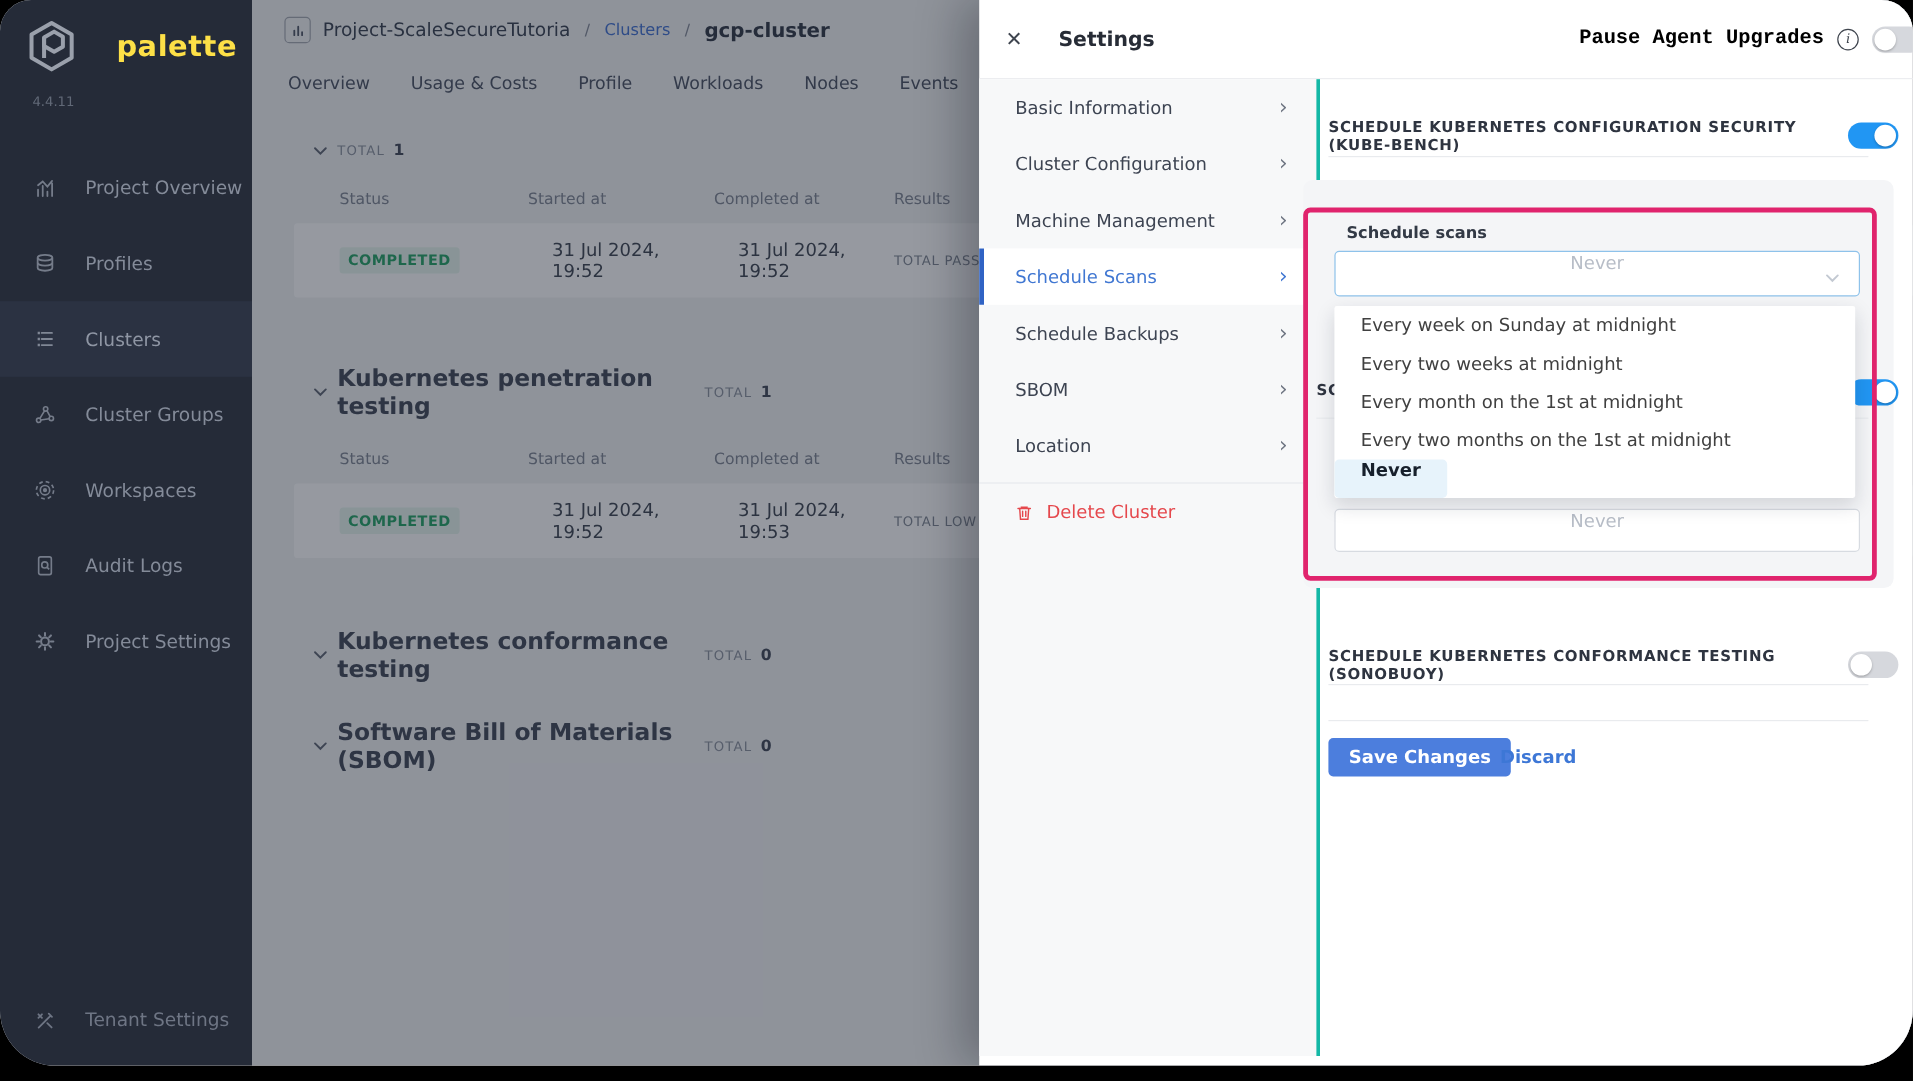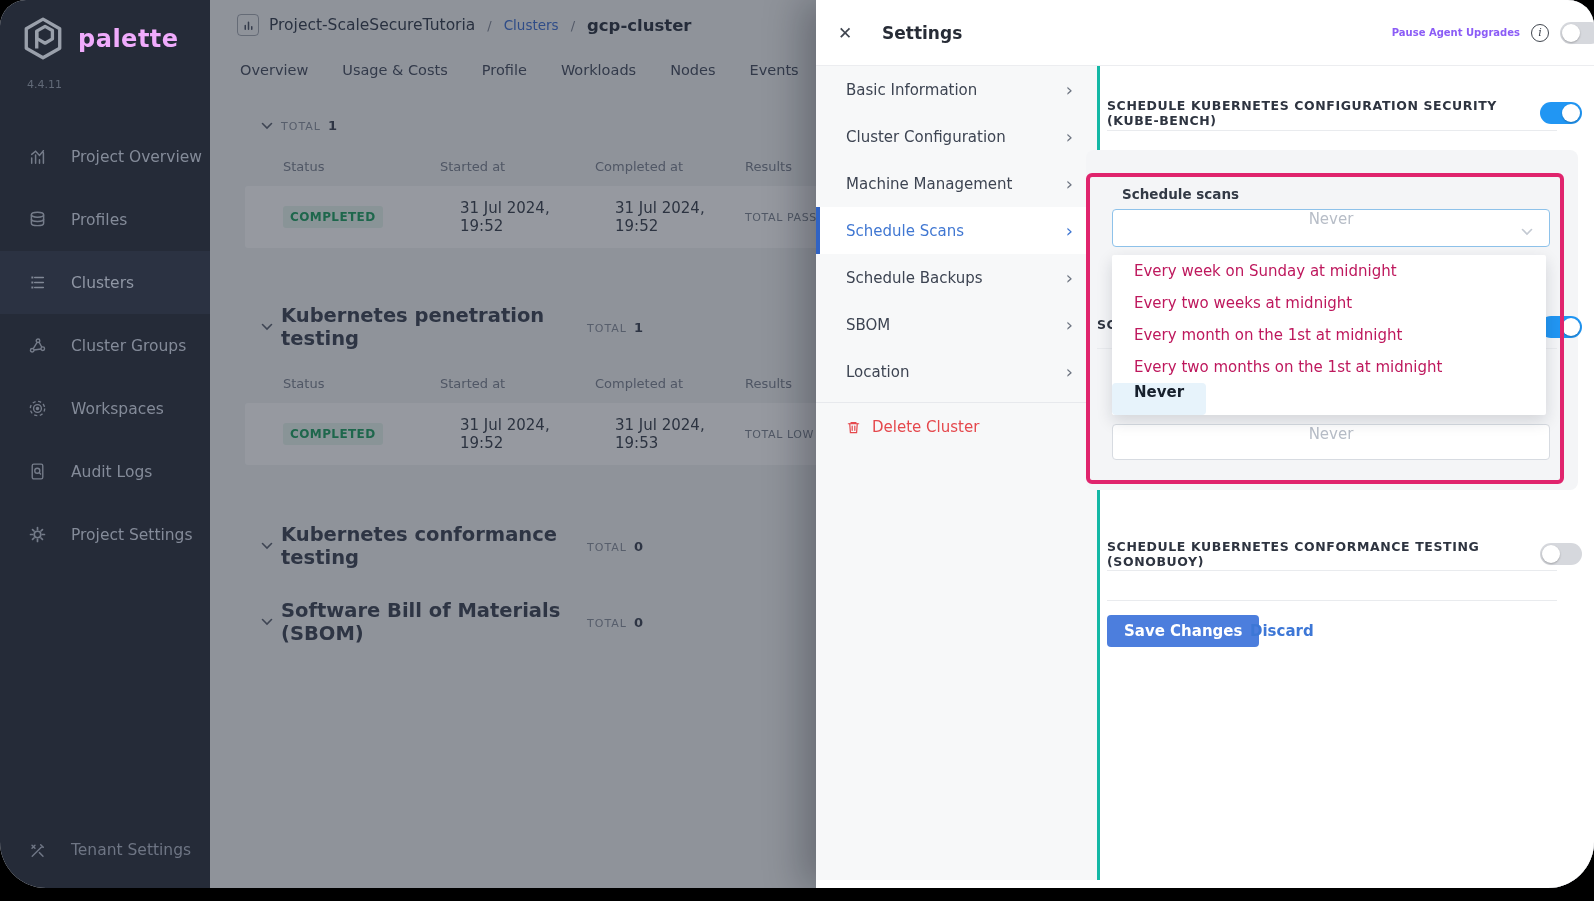--- a/index.html
+++ b/index.html
@@ -3,21 +3,21 @@
 <meta charset="utf-8">
 <style>
   * { margin:0; padding:0; box-sizing:border-box; }
   html,body { width:1594px; height:901px; background:#000; font-family:"DejaVu Sans","Liberation Sans",sans-serif; overflow:hidden; }
   .window { position:absolute; left:0; top:0; width:1594px; height:888px; border-radius:26px 26px 46px 46px; overflow:hidden; background:#eef0f3; }
 
   
   .sidebar { position:absolute; left:0; top:0; bottom:0; width:210px; background:#252b38; z-index:2; }
   .logo-row { display:flex; align-items:center; gap:12px; padding:16px 0 0 20px; }
   .logo-mark { color:#9aa0ab; }
-  .brand { font-size:24px; color:#f0abfc; font-weight:600; letter-spacing:.5px; }
+  .brand { font-size:24px; color:#fde047; font-weight:600; letter-spacing:.5px;margin-left:19px; }
   .version { color:#616977; font-size:11px; padding:16px 0 0 27px; }
   .menu { margin-top:34px; }
   .m-item { height:63px; display:flex; align-items:center; gap:24px; padding-left:28px; color:#848b99; font-size:15.5px; cursor:pointer; }
   .m-item.active { background:#2b3242; color:#8f96a4; }
   .m-item svg { flex:0 0 auto; opacity:.85; }
   .m-bottom { position:absolute; bottom:12px; left:0; right:0; height:52px; display:flex; align-items:center; gap:24px; padding-left:28px; color:#6e7584; font-size:15.5px; }
 
   
   .main { position:absolute; left:210px; top:0; right:0; bottom:0; background:#eef0f3; z-index:1; overflow:hidden; }
   .dim { position:absolute; inset:0; background:rgba(31,36,51,0.46); z-index:5; }
@@ -42,21 +42,21 @@
   .cell-date { font-size:15px; color:#39404e;margin-left:20px; }
   .cell-results { font-size:11px; letter-spacing:.6px; color:#7d8492; white-space:nowrap; }
   .gap-lg { margin-top:56px; } .gap-md { margin-top:58px; } .gap-sm { margin-top:30px; }
 
   
   .panel { position:absolute; left:816px; top:0; bottom:0; width:778px; background:#fff; z-index:10; box-shadow:-14px 0 36px rgba(8,12,22,.28); }
   .panel-header { height:66px; display:flex; align-items:center; border-bottom:1px solid #ecedf0; padding-left:22px; }
   .close-btn { width:44px; font-size:17px; color:#3f454f; cursor:pointer; }
   .panel-title { font-size:17px; font-weight:600; color:#272c36; }
   .header-right { margin-left:auto; display:flex; align-items:center; gap:11px; }
-  .pause-label { font-size:10px; font-weight:600; color:#8b5cf6; }
+  .pause-label { font-size:17px; font-weight:600; color:#000000;font-family:Liberation Mono, monospace; }
   .info-icon { width:18px; height:18px; border:1.5px solid #40464f; border-radius:50%; font-size:11px; display:flex; align-items:center; justify-content:center; color:#40464f; font-family:"DejaVu Serif",serif; font-style:italic; }
   .tog { width:42px; height:22px; border-radius:11px; position:relative; flex:0 0 auto; cursor:pointer; }
   .tog.on  { background:#2196f3; }
   .tog.off { background:#d6d8dd; }
   .tog .knob { position:absolute; top:2px; width:18px; height:18px; border-radius:50%; background:#fff; box-shadow:0 1px 2px rgba(0,0,0,.25); }
   .tog.on  .knob { right:2px; }
   .tog.off .knob { left:2px; }
   .tog.pause { margin-right:-8px; }
 
   .panel-body { position:absolute; top:66px; left:0; right:0; bottom:0; }
@@ -73,21 +73,21 @@
   .caps-label { font-size:12.5px; font-weight:600; letter-spacing:.6px; color:#2e3440; }
   .h-divider { position:absolute; left:35px; right:37px; border-top:1px solid #e9ebee; }
   .gray-box { position:absolute; left:14px; top:84px; width:492px; height:340px; background:#f4f5f7; border-radius:8px; z-index:1; }
   .pink-box { position:absolute; left:14px; top:107px; width:478px; height:311px; border:4px solid #e0246d; border-radius:6px; z-index:40; pointer-events:none; }
   .field-label { position:absolute; left:50px; top:120px; font-size:13.5px; font-weight:600; color:#333a46; z-index:30; }
   .sel { position:absolute; display:flex; align-items:center; background:#fff; border-radius:4px; padding:0 16px; font-size:15px; color:#b7bdc7;flex-direction:column; }
   .sel1 { left:40px; top:143px; width:438px; height:38px; border:1px solid #8ec2ea; z-index:30; }
   .sel2 { left:40px; top:358px; width:438px; height:36px; border:1px solid #d7dbe1; z-index:20; }
   .sel .caret { margin-left:auto; color:#c3c9d2; display:flex; }
   .dd-menu { position:absolute; left:40px; top:189px; width:434px; background:#fff; z-index:30; box-shadow:0 6px 16px rgba(20,30,50,.15); border-radius:2px; overflow:hidden; }
-  .opt { height:32px; display:flex; align-items:center; padding:0 22px; font-size:15px; color:#be185d; cursor:pointer; }
+  .opt { height:32px; display:flex; align-items:center; padding:0 22px; font-size:15px; color:#404040; cursor:pointer; }
   .opt.sel { font-weight:700; background:#e7f3fb; color:#17202c; }
   .hidden-label { position:absolute; left:25px; top:251px; z-index:20; }
   .hidden-tog { position:absolute; left:468px; top:250px; z-index:20; }
   .hidden-div { position:absolute; left:25px; right:37px; top:282px; border-top:1px solid #e9ebee; z-index:20; }
   .save-btn { position:absolute; left:35px; top:549px; height:32px; padding:0 17px; background:#4c7edd; color:#fff; font-size:15px; font-weight:600; border:none; border-radius:4px; display:flex; align-items:center; cursor:pointer; font-family:inherit; }
   .discard-link { position:absolute; left:178px; top:556px; color:#3d77d6; font-size:15px; font-weight:600; cursor:pointer; }
 </style>
 </head>
 <body>
 

